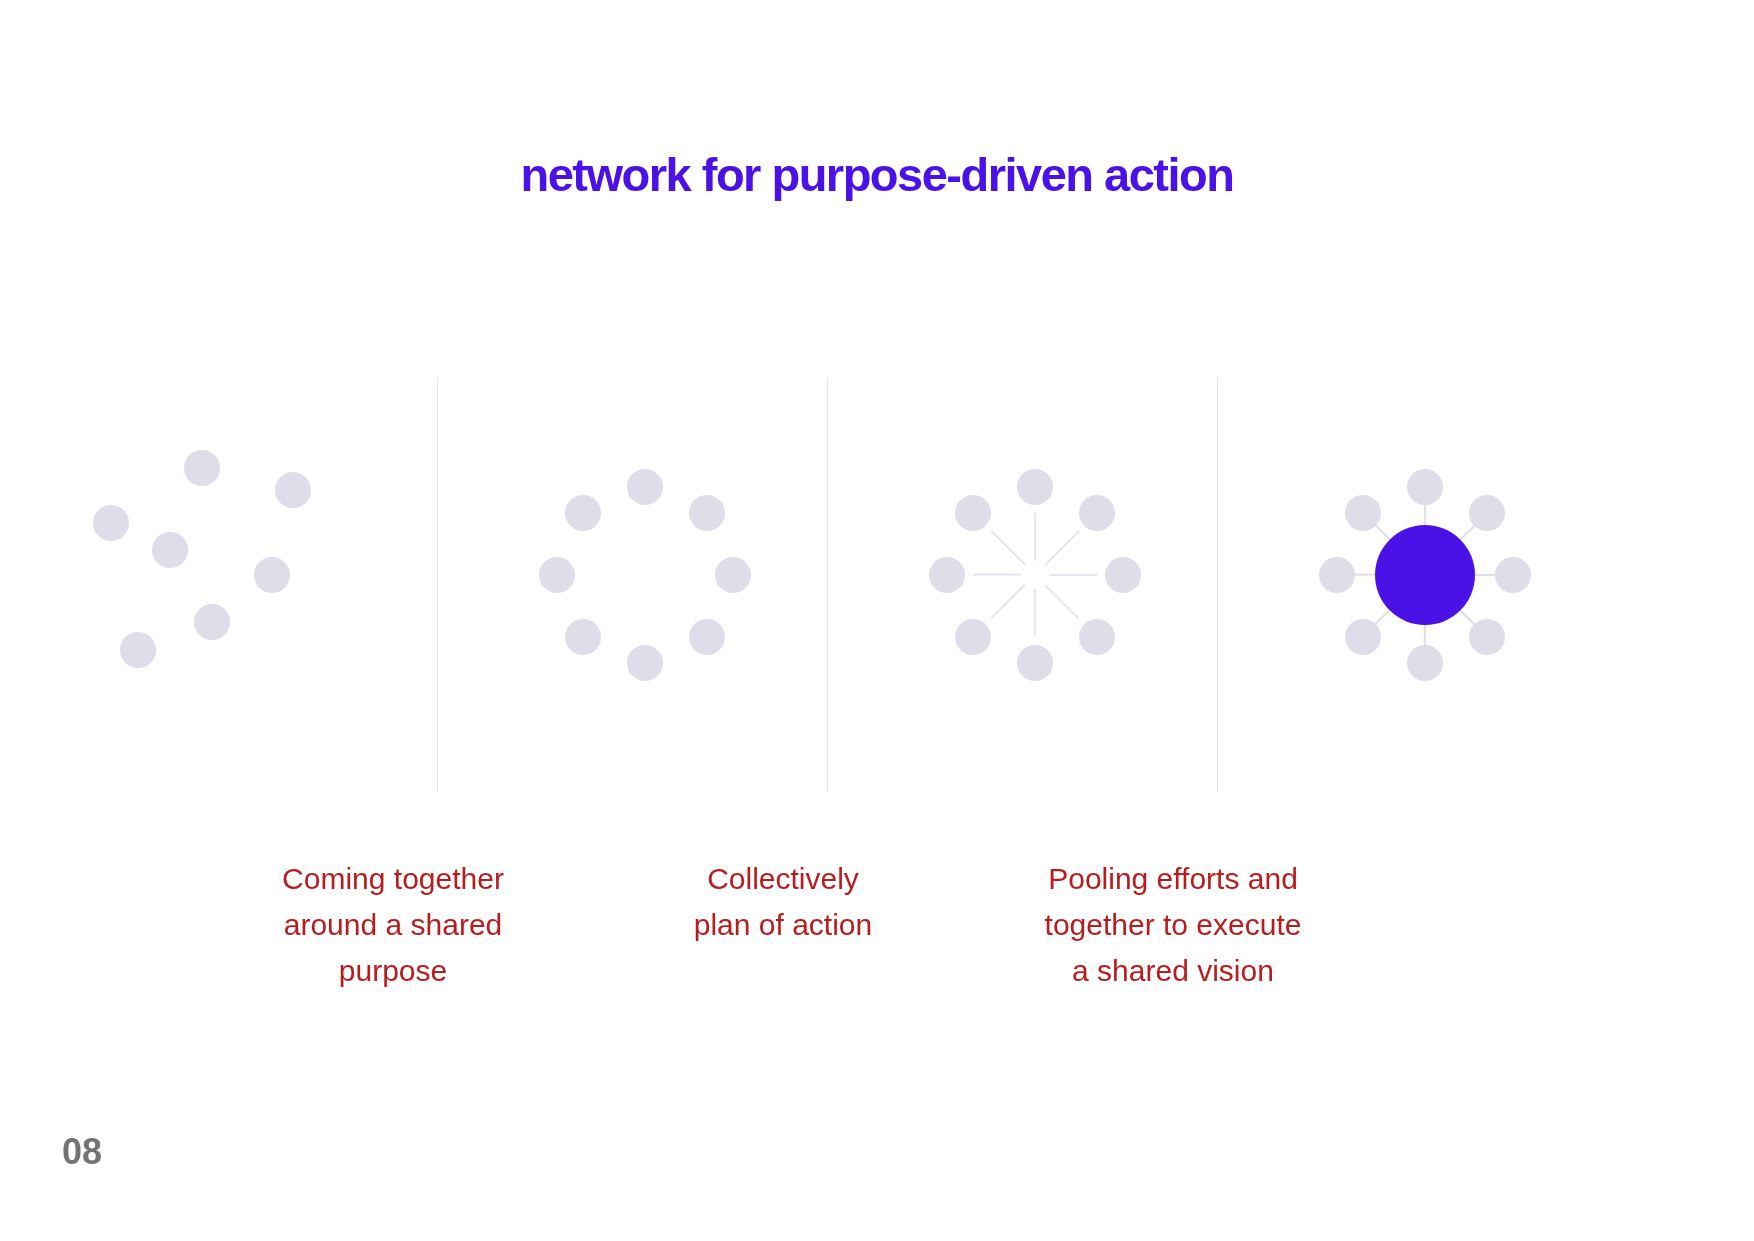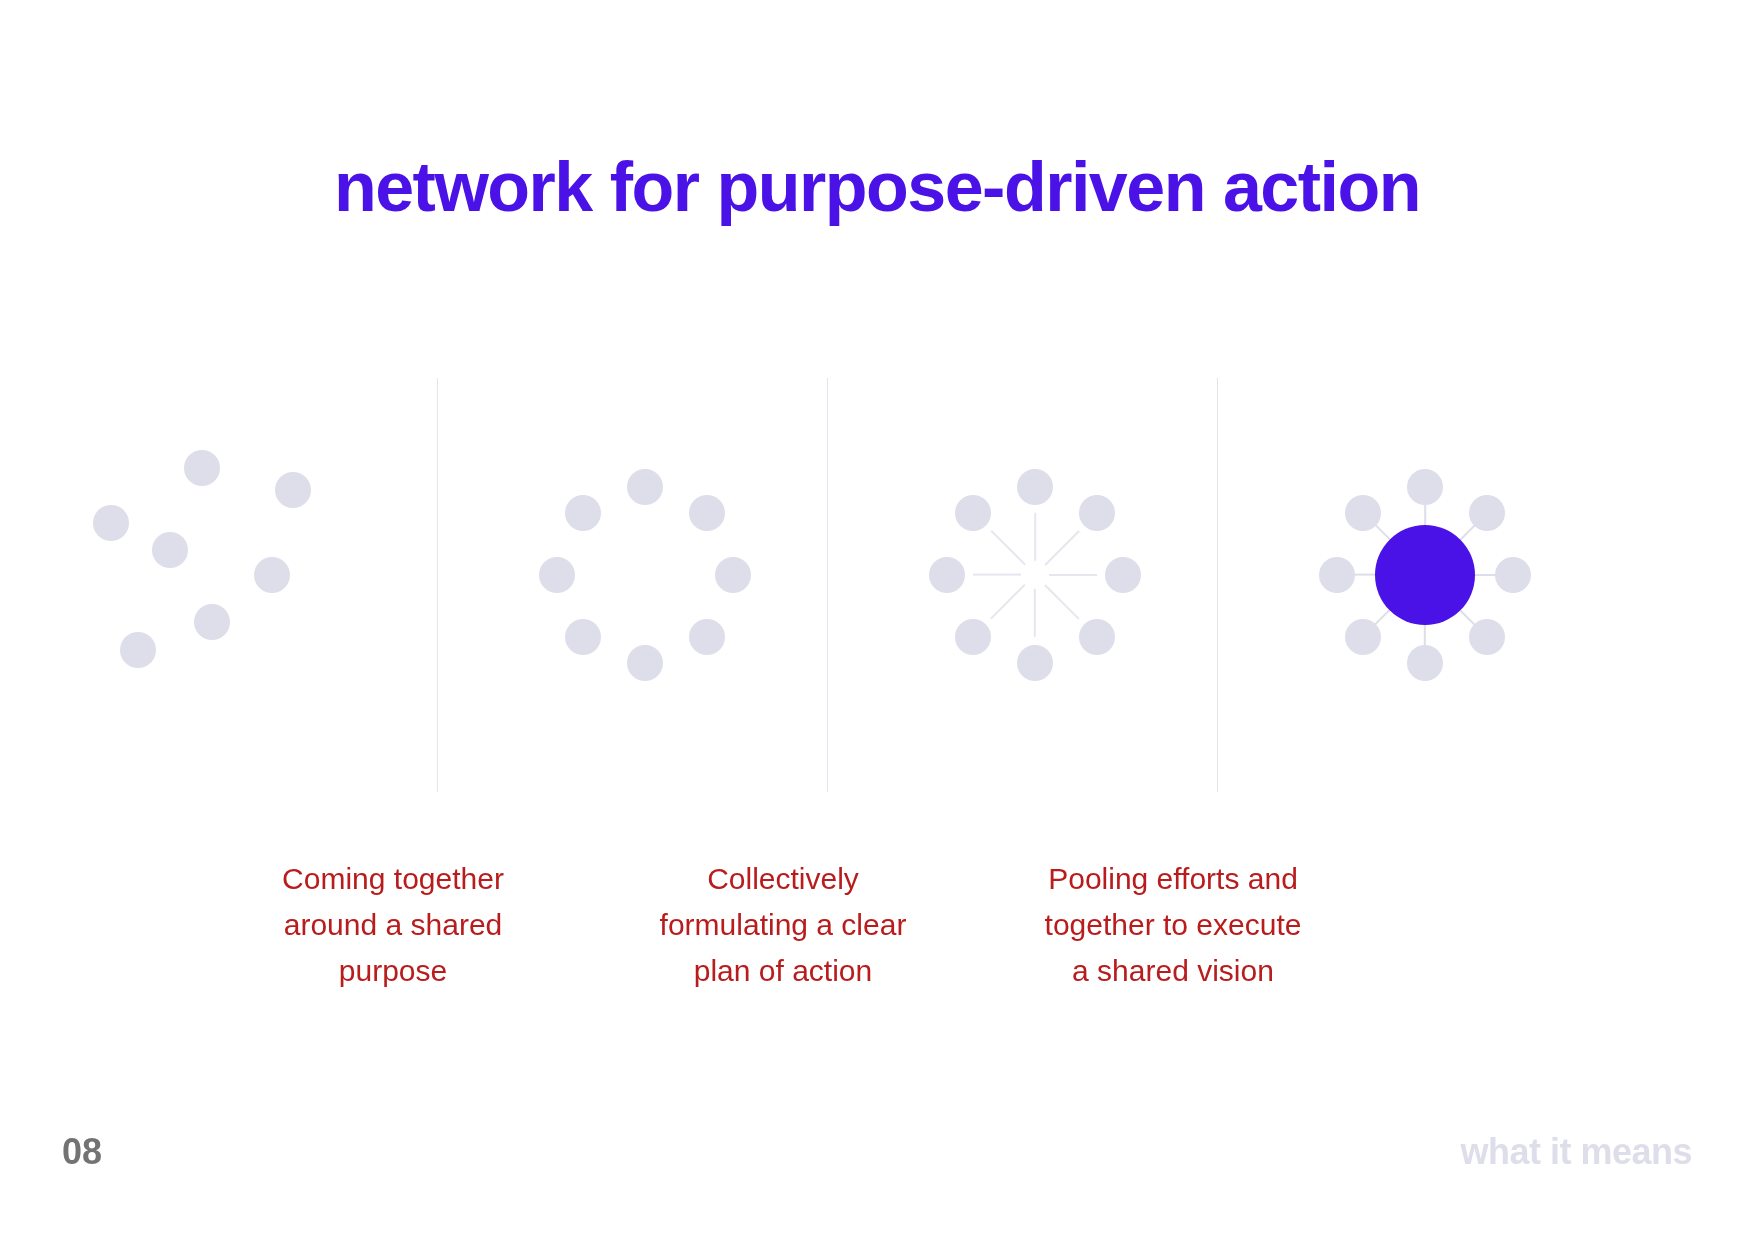--- a/index.html
+++ b/index.html
@@ -18,21 +18,21 @@
     background: #ffffff;
   }
 
   
   .slide-title {
     position: absolute;
     left: 0;
     top: 147px;
     width: 1754px;
     text-align: center;
-    font-size: 70px;
+    font-size: 47px;
     font-weight: bold;
     letter-spacing: -1.5px;
     color: #4B12E8;
     white-space: nowrap;
   }
 
   
   .diagram-row {
     position: absolute;
     left: 0;
@@ -184,27 +184,25 @@
     </div>
 
   <div class="caption-row" id="caption-row">
       <div class="caption" style="left: 228px;">
         <div>Coming together</div>
         <div>around a shared</div>
         <div>purpose</div>
       </div>
       <div class="caption" style="left: 618px;">
         <div>Collectively</div>
-        <div>formulating a clear</div>
         <div>plan of action</div>
       </div>
       <div class="caption" style="left: 1008px;">
         <div>Pooling efforts and</div>
         <div>together to execute</div>
         <div>a shared vision</div>
       </div>
     </div>
 
   <div class="footer-page">08</div>
 
-  <div class="footer-label">what it means</div>
 
 </div>
 
 </body></html>

